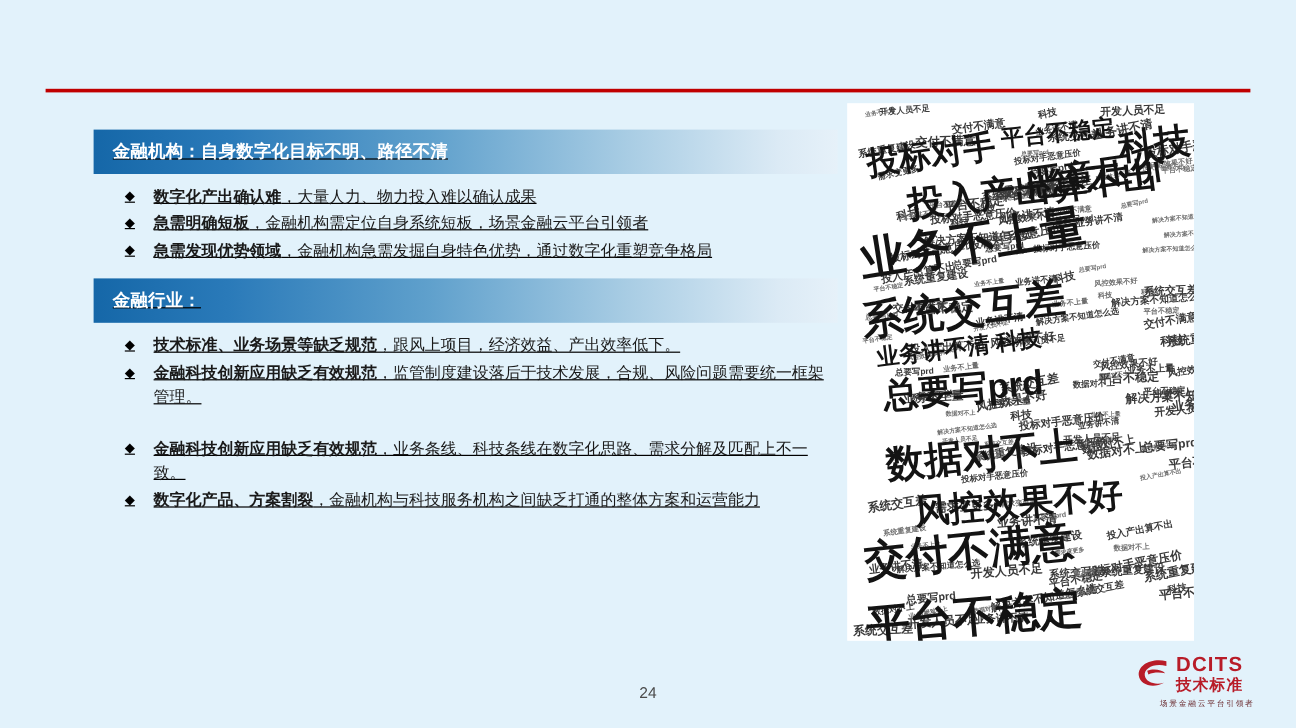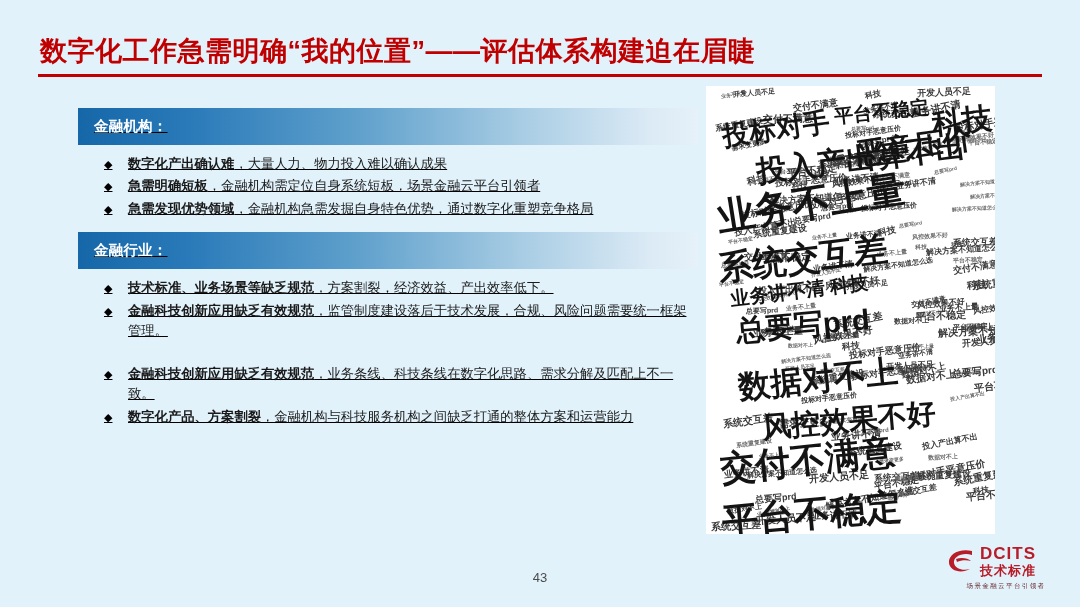--- a/index.html
+++ b/index.html
@@ -137,28 +137,28 @@
     letter-spacing: 1.4px;
     text-align: center;
     white-space: nowrap;
   }
 </style>
 </head>
 <body>
 
 <div class="slide">
 
-  <div class="title">数字化工作急需明确“我的位置”——评估体系构建迫在眉睫</div>
   <div class="title-rule"></div>
 
   <div class="left-col">
 
     <div class="section">
       <div class="sec-header">
         <span class="lead">金融机构：</span>
+        <span class="sub">自身数字化目标不明、路径不清</span>
       </div>
       <div class="bullets">
         <div class="bullet">
           <span class="dia">◆</span>
           <span class="txt"><b>数字化产出确认难</b><span>，大量人力、物力投入难以确认成果</span></span>
         </div>
         <div class="bullet">
           <span class="dia">◆</span>
           <span class="txt"><b>急需明确短板</b><span>，金融机构需定位自身系统短板，场景金融云平台引领者</span></span>
         </div>
@@ -169,21 +169,21 @@
       </div>
     </div>
 
     <div class="section">
       <div class="sec-header">
         <span class="lead">金融行业：</span>
       </div>
       <div class="bullets">
         <div class="bullet">
           <span class="dia">◆</span>
-          <span class="txt"><b>技术标准、业务场景等缺乏规范</b><span>，方案割裂，经济效益、产出效率低下。</span></span>
+          <span class="txt"><b>技术标准、业务场景等缺乏规范</b><span>，跟风上项目，经济效益、产出效率低下。</span></span>
         </div>
         <div class="bullet">
           <span class="dia">◆</span>
           <span class="txt"><b>金融科技创新应用缺乏有效规范</b><span>，监管制度建设落后于技术发展，合规、风险问题需要统一框架管理。</span></span>
         </div>
       </div>
     </div>
 
     <div class="section">
       <div class="bullets">
@@ -361,21 +361,21 @@
         <div class="w" style="left: 12px; top: 155px; font-size: 34px; transform: rotate(-7deg);">系统交互差</div>
         <div class="w" style="left: 24px; top: 195px; font-size: 19px; transform: rotate(-7deg);">业务讲不清 科技</div>
         <div class="w" style="left: 30px; top: 225px; font-size: 29px; transform: rotate(-5deg);">总要写prd</div>
         <div class="w" style="left: 32px; top: 277px; font-size: 32px; transform: rotate(-6deg);">数据对不上</div>
         <div class="w" style="left: 56px; top: 320px; font-size: 29px; transform: rotate(-5deg);">风控效果不好</div>
         <div class="w" style="left: 14px; top: 356px; font-size: 35px; transform: rotate(-6deg);">交付不满意</div>
         <div class="w" style="left: 16px; top: 410px; font-size: 36px; transform: rotate(-5deg);">平台不稳定</div>
       </div>
   </div>
 
-  <div class="pageno">43</div>
+  <div class="pageno">24</div>
 
   <div class="logo">
     <div class="logo-row">
       <div class="logo-mark">
         <svg width="30" height="28" viewBox="0 0 30 28" aria-hidden="true">
           <path d="M26 4 C14 1 2 7 3 16 C4 24 15 27 24 22 C17 24 9 22 8 16 C7 10 16 5 26 8 Z" fill="#b81c28"></path>
           <path d="M10 12 C15 10 22 11 25 14 C21 13 15 13 11 15 Z" fill="#b81c28"></path>
         </svg>
       </div>
       <div class="logo-text">

